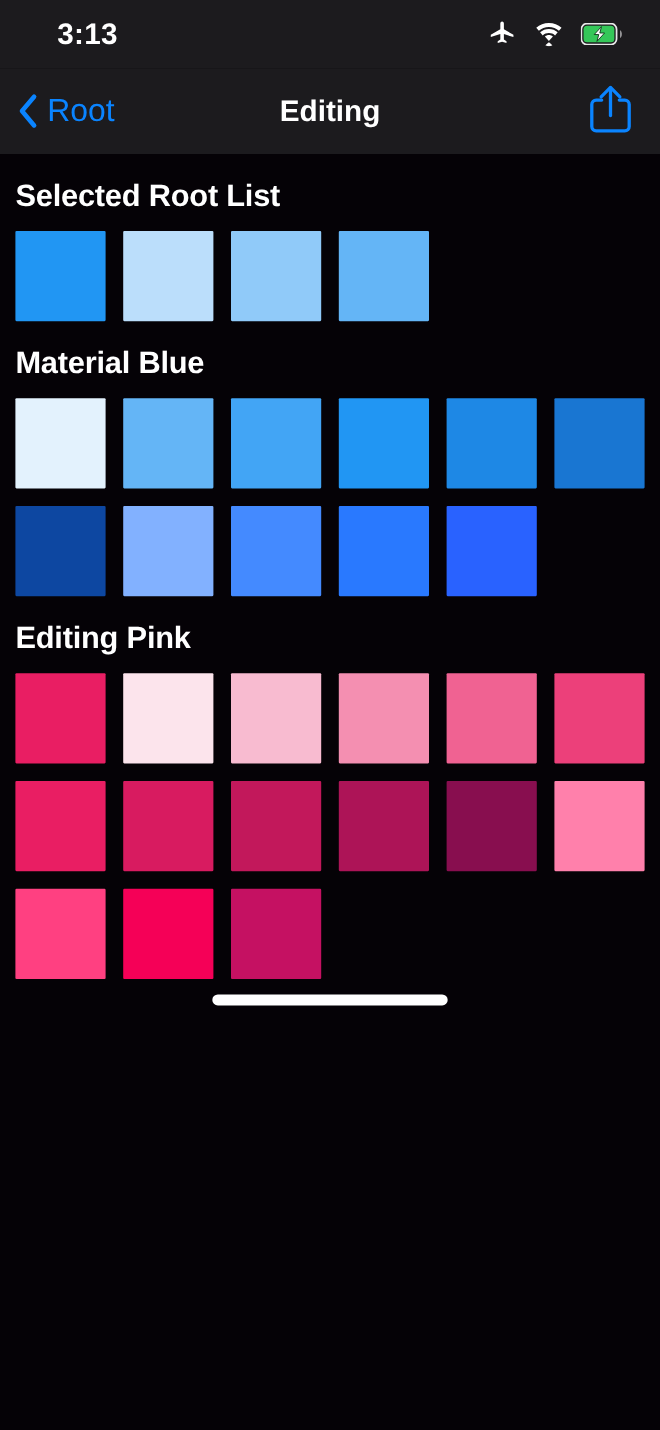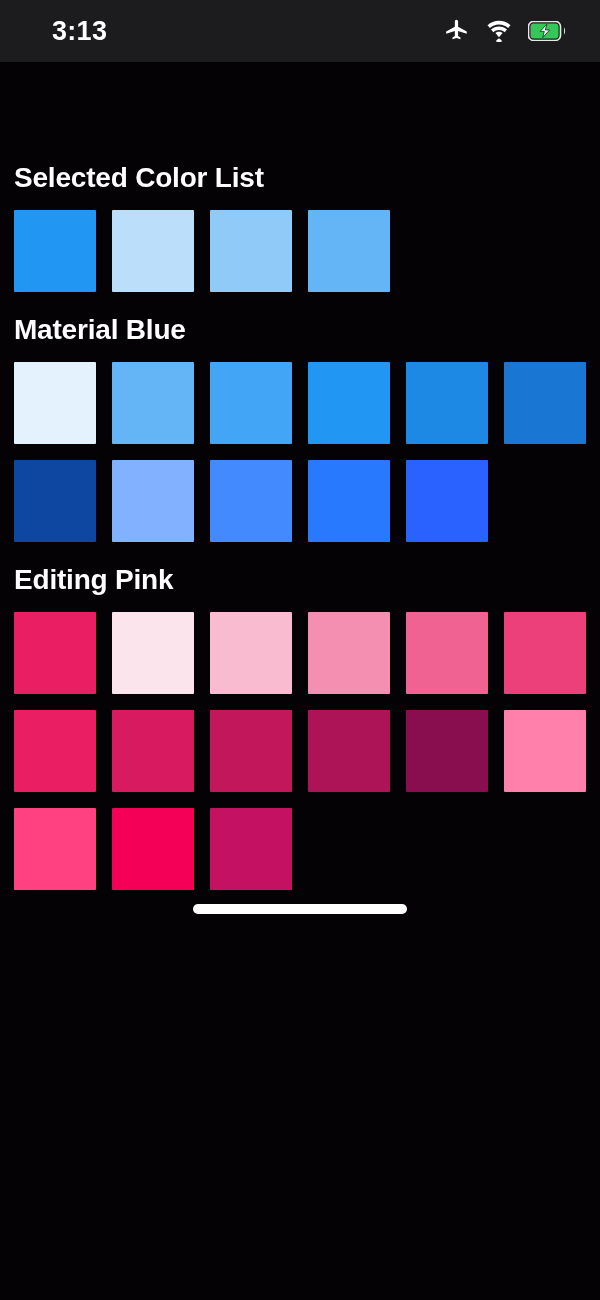--- a/index.html
+++ b/index.html
@@ -96,24 +96,44 @@
         <svg width="38" height="20" viewBox="0 0 38 20">
           <rect x="0.5" y="0.5" width="32" height="19" rx="5" ry="5" fill="none" stroke="#ffffff" stroke-width="1.6" opacity="0.9"></rect>
           <rect x="2.5" y="2.5" width="28" height="15" rx="3.2" ry="3.2" fill="#35C759"></rect>
           <path d="M36 6.5c1.4.6 1.4 6.4 0 7z" fill="#ffffff" opacity="0.85"></path>
           <path d="M18.8 3.2l-6.6 7.2h4.1l-1.6 6.2 6.9-7.6h-4.3z" fill="#ffffff" stroke="#0b2d14" stroke-width="0.8"></path>
         </svg>
       </span>
     </div>
   </div>
 
+  <div class="navbar">
+    <div class="nav-back">
+      <span>
+        <svg width="22" height="34" viewBox="0 0 22 34" fill="none" stroke="#0a84ff" stroke-width="4.2" stroke-linecap="round" stroke-linejoin="round">
+          <path d="M17 4 L6 17 L17 30"></path>
+        </svg>
+      </span>
+      <span>Root</span>
+    </div>
+    <div class="nav-title">Editing</div>
+    <div class="nav-share">
+      <span>
+        <svg width="42" height="48" viewBox="0 0 42 48" fill="none" stroke="#0a84ff" stroke-width="3" stroke-linecap="round" stroke-linejoin="round">
+          <path d="M13 16 H8 a4 4 0 0 0-4 4 v20 a4 4 0 0 0 4 4 h26 a4 4 0 0 0 4-4 V20 a4 4 0 0 0-4-4 h-5"></path>
+          <path d="M21 30 V5"></path>
+          <path d="M12.5 13 L21 4.5 L29.5 13"></path>
+        </svg>
+      </span>
+    </div>
+  </div>
 
   <div class="content">
     <div class="section">
-      <div class="section-header">Selected Color List</div>
+      <div class="section-header">Selected Root List</div>
       <div class="swatch-grid">
           <div class="swatch" style="background: rgb(33, 150, 243);"></div>
           <div class="swatch" style="background: rgb(187, 222, 251);"></div>
           <div class="swatch" style="background: rgb(144, 202, 249);"></div>
           <div class="swatch" style="background: rgb(100, 181, 246);"></div>
         </div>
     </div>
     <div class="section">
       <div class="section-header">Material Blue</div>
       <div class="swatch-grid">

